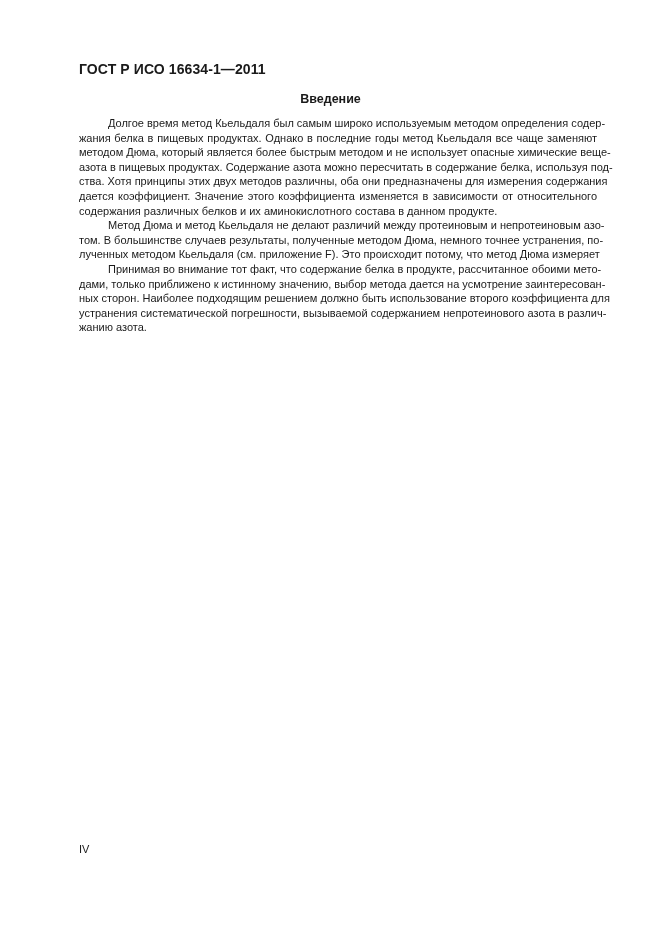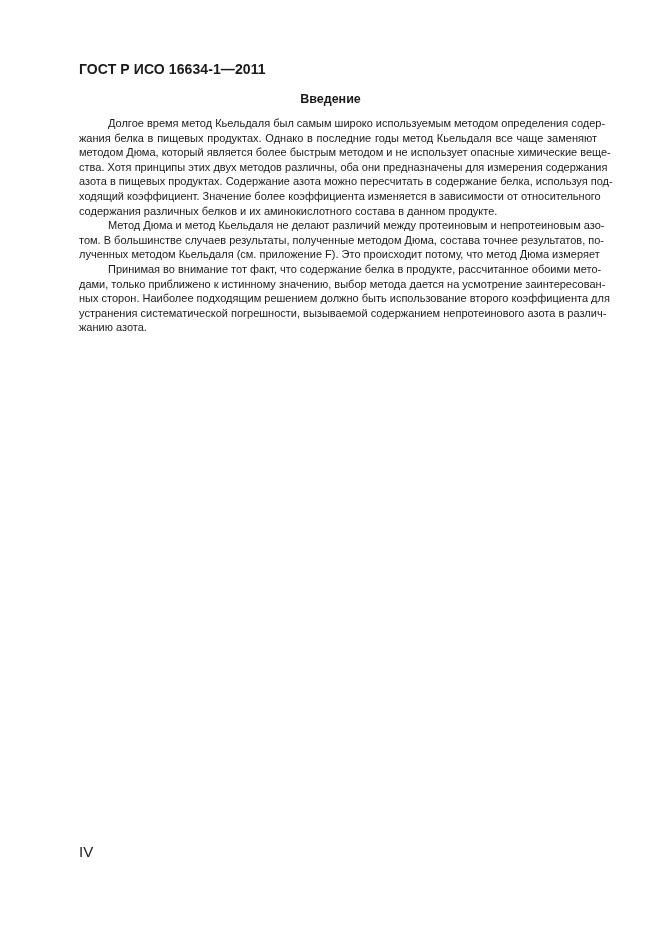--- a/index.html
+++ b/index.html
@@ -17,43 +17,43 @@
       box-sizing: border-box;
     }
     .body-text {
       position: absolute; left: 79px; top: 116px; width: 518px;
       font-size: 11px; line-height: 14.6px; text-align: justify;
     }
     .line { display: block; white-space: nowrap; text-align-last: justify; text-align: justify; }
     .line.last { text-align-last: left; }
     .indent { padding-left: 29px; }
     .page-number {
-      position: absolute; left: 79px; top: 843px; font-size: 15px;
+      position: absolute; left: 79px; top: 843px; font-size: 11px;
     }
   </style>
 </head>
 <body>
 
 <div>
   <div class="header">ГОСТ Р ИСО 16634-1—2011</div>
   <div class="title">Введение</div>
 
   <div class="body-text">
     <div>
       <span class="line indent">Долгое время метод Кьельдаля был самым широко используемым методом определения содер-</span>
       <span class="line">жания белка в пищевых продуктах. Однако в последние годы метод Кьельдаля все чаще заменяют</span>
       <span class="line">методом Дюма, который является более быстрым методом и не использует опасные химические веще-</span>
+      <span class="line">азота в пищевых продуктах. Содержание азота можно пересчитать в содержание белка, используя под-</span>
       <span class="line">ства. Хотя принципы этих двух методов различны, оба они предназначены для измерения содержания</span>
-      <span class="line">азота в пищевых продуктах. Содержание азота можно пересчитать в содержание белка, используя под-</span>
-      <span class="line">ходящий коэффициент. Значение более коэффициента изменяется в зависимости от относительного</span>
+      <span class="line">дается коэффициент. Значение этого коэффициента изменяется в зависимости от относительного</span>
       <span class="line last">содержания различных белков и их аминокислотного состава в данном продукте.</span>
     </div>
     <div>
       <span class="line indent">Метод Дюма и метод Кьельдаля не делают различий между протеиновым и непротеиновым азо-</span>
-      <span class="line">том. В большинстве случаев результаты, полученные методом Дюма, состава точнее результатов, по-</span>
+      <span class="line">том. В большинстве случаев результаты, полученные методом Дюма, немного точнее устранения, по-</span>
       <span class="line">лученных методом Кьельдаля (см. приложение F). Это происходит потому, что метод Дюма измеряет</span>
     </div>
     <div>
       <span class="line indent">Принимая во внимание тот факт, что содержание белка в продукте, рассчитанное обоими мето-</span>
       <span class="line">дами, только приближено к истинному значению, выбор метода дается на усмотрение заинтересован-</span>
       <span class="line">ных сторон. Наиболее подходящим решением должно быть использование второго коэффициента для</span>
       <span class="line">устранения систематической погрешности, вызываемой содержанием непротеинового азота в различ-</span>
       <span class="line last">жанию азота.</span>
     </div>
   </div>

